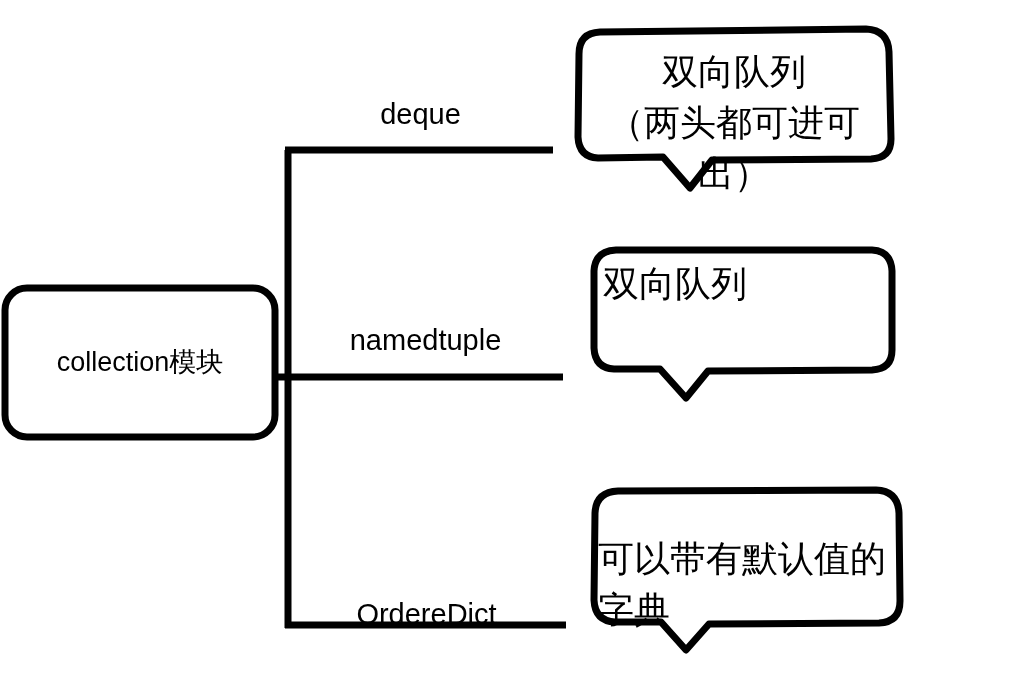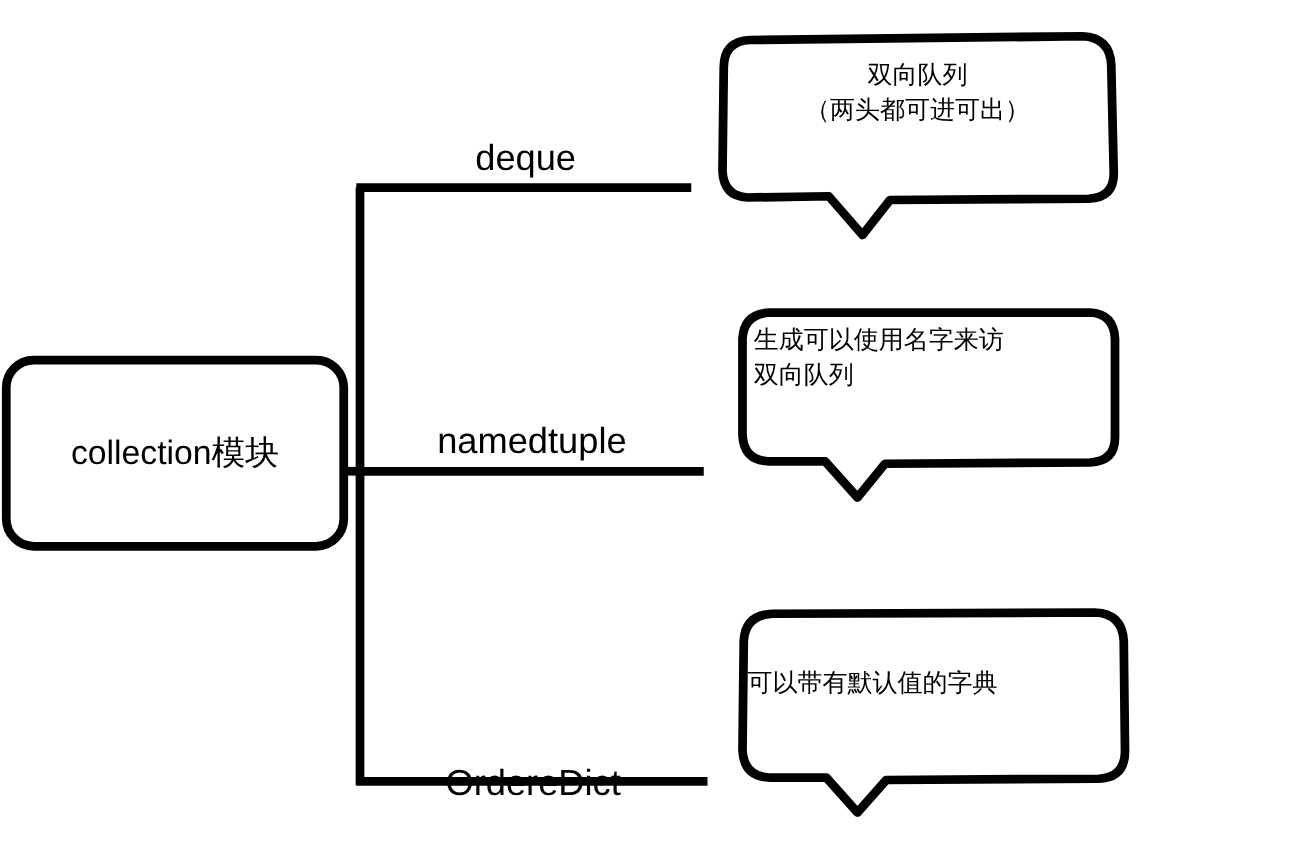--- a/index.html
+++ b/index.html
@@ -51,40 +51,39 @@
     width: 270px;
     height: 149px;
     display: flex;
     align-items: center;
     justify-content: center;
     font-size: 27px;
   }
   .branch-label {
     font-size: 29px;
     text-align: center;
-    margin-top: 13px;
   }
   #branch-label-deque {
     left: 288px;
     top: 96px;
     width: 265px;
   }
   #branch-label-namedtuple {
     left: 288px;
     top: 322px;
     width: 275px;
   }
   #branch-label-ordereddict {
     left: 288px;
     top: 596px;
     width: 277px;
   }
   .bubble-text {
     position: absolute;
-    font-size: 20px;
+    font-size: 36px;
     color: #000000;
     line-height: 1.42;
   }
   #bubble-text-deque {
     left: 580px;
     top: 46px;
     width: 308px;
     text-align: center;
   }
   #bubble-text-namedtuple {
@@ -168,21 +167,20 @@
   <div class="node-text branch-label" id="branch-label-namedtuple">namedtuple</div>
 
   <div class="node-text branch-label" id="branch-label-ordereddict">OrdereDict</div>
 
   <div class="bubble-text" id="bubble-text-deque">
     <span class="bubble-line">双向队列</span>
     <span class="bubble-line">（两头都可进可出）</span>
   </div>
 
   <div class="bubble-text" id="bubble-text-namedtuple">
-    <span class="bubble-line">生成可以使用名字来访</span>
     <span class="bubble-line">双向队列</span>
   </div>
 
   <div class="bubble-text" id="bubble-text-ordereddict">
     <span class="bubble-line">可以带有默认值的字典</span>
   </div>
 
 </div>
 
 </body></html>

